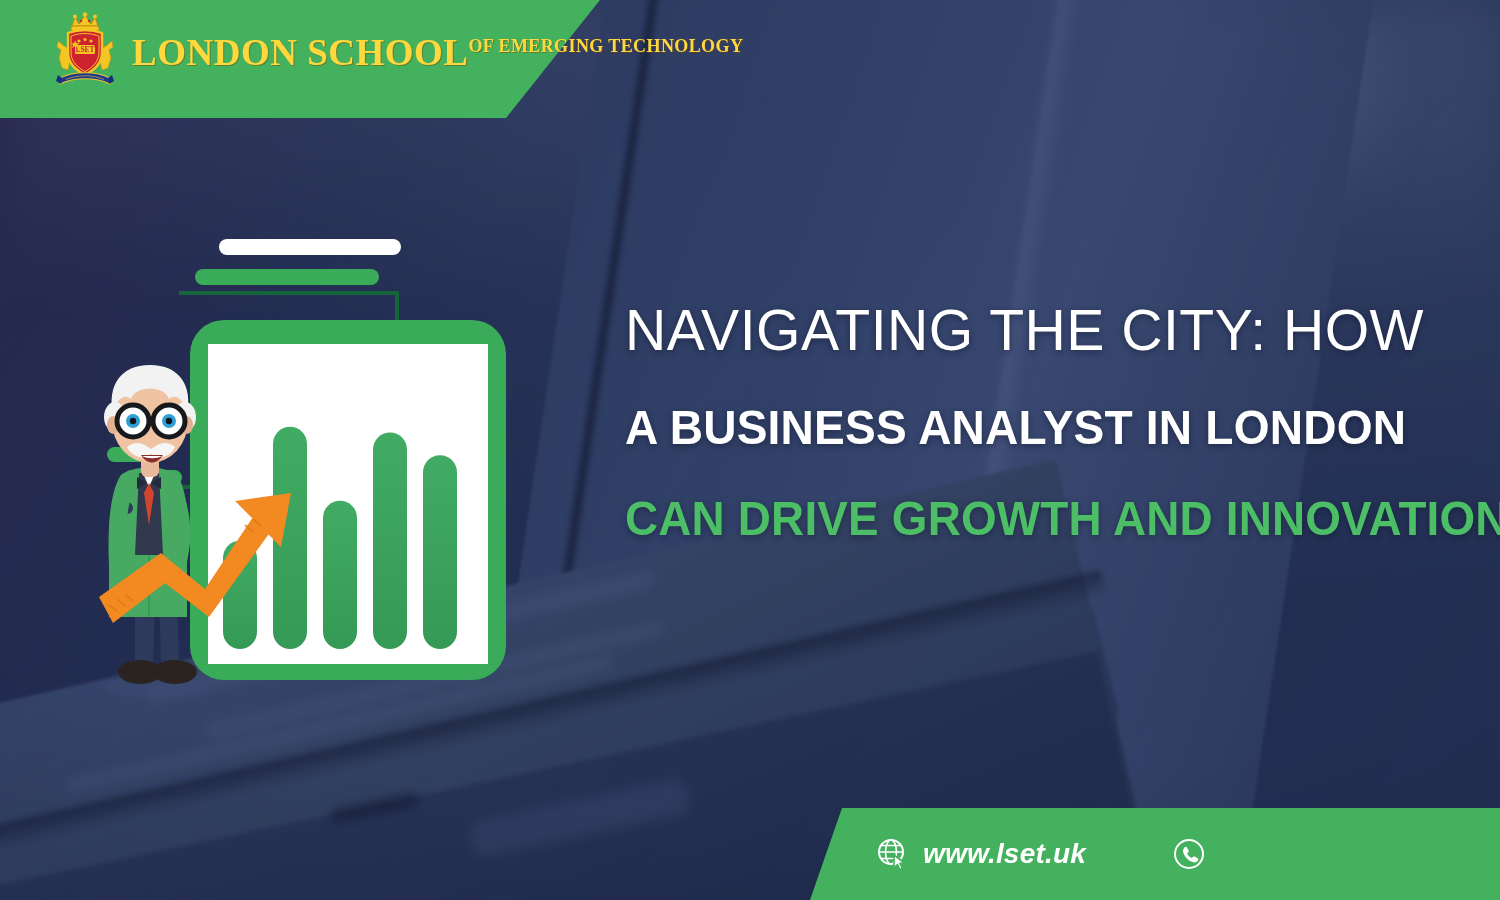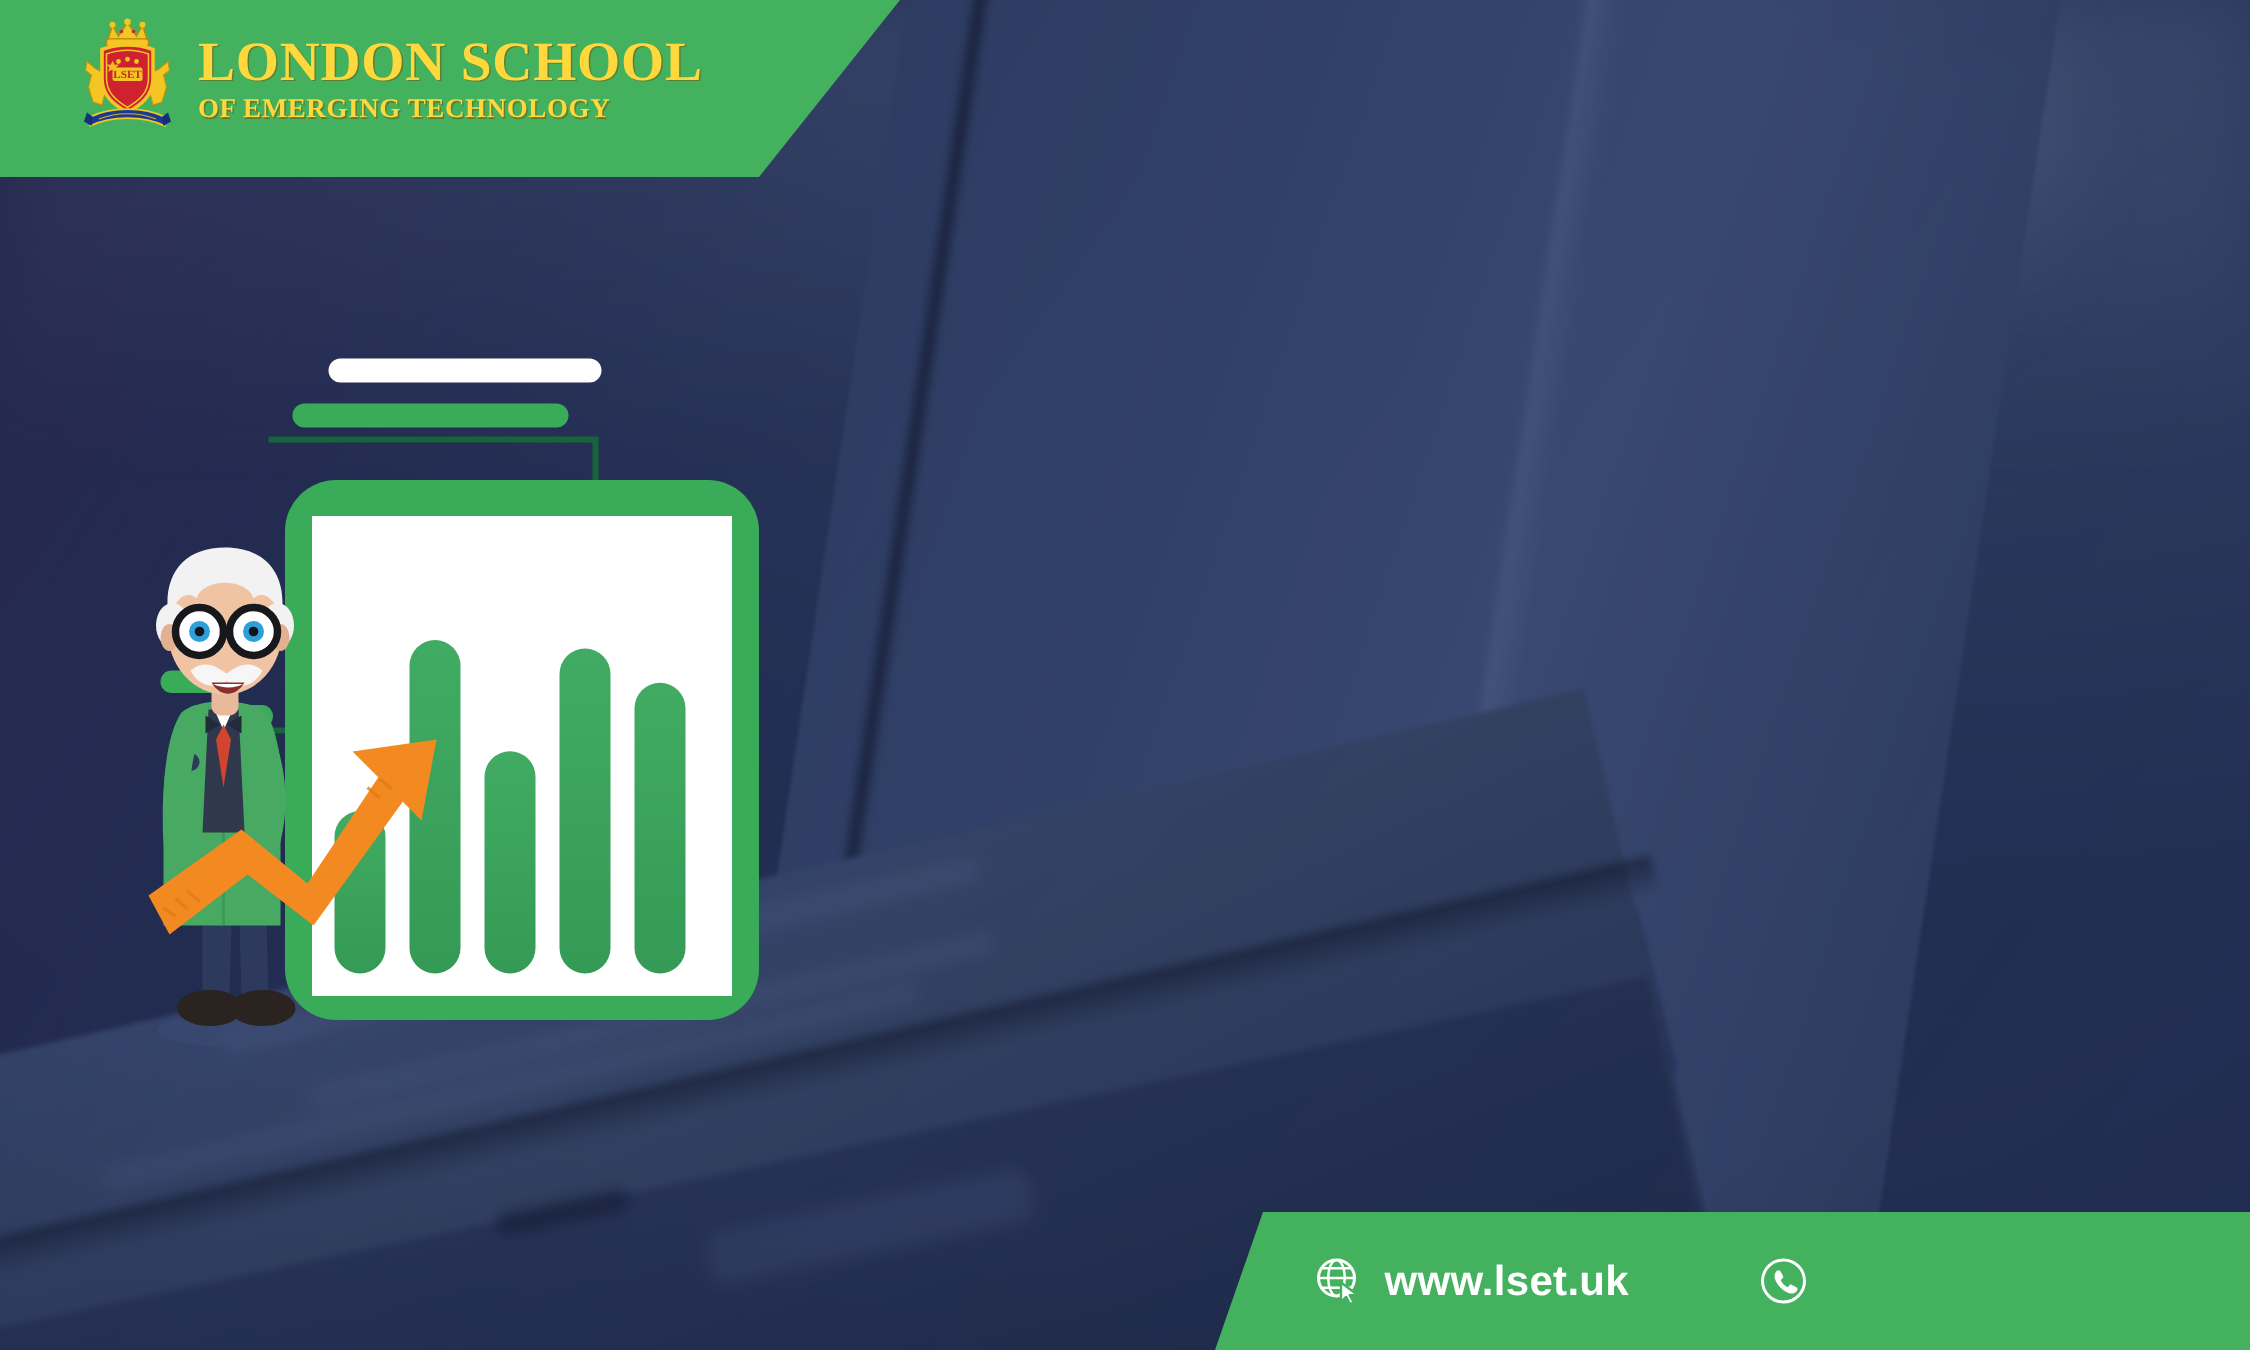--- a/index.html
+++ b/index.html
@@ -112,21 +112,21 @@
   .header-shape{
     position:absolute;left:0;top:0;width:600px;height:118px;
     background:var(--brand-green,#43b15d);
     clip-path:polygon(0 0, 600px 0, 506px 118px, 0 118px);
   }
   .logo-wrap{
     position:absolute;left:52px;top:12px;
     display:flex;align-items:center;gap:14px;
   }
   .crest{width:66px;height:80px;flex:none;}
-  .logo-text{display:flex;flex-direction:column;line-height:1;}
+  .logo-text{display:flex;flex-direction:row;line-height:1;}
   .logo-line1{
     font-family:"Liberation Serif", serif;
     font-weight:700;font-size:37px;letter-spacing:.5px;
     color:#ffd83d;text-shadow:1px 1px 0 rgba(120,70,0,.45);
     white-space:nowrap;
   }
   .logo-line2{
     font-family:"Liberation Serif", serif;
     font-weight:700;font-size:18px;letter-spacing:.4px;
     color:#ffd83d;text-shadow:1px 1px 0 rgba(120,70,0,.45);
@@ -171,20 +171,21 @@
   }
   .footer-green{
     position:absolute;right:0;bottom:0;width:690px;height:92px;
     background:var(--brand-green,#43b15d);
     clip-path:polygon(32px 0, 690px 0, 690px 92px, 0 92px);
   }
   .footer-content{
     position:absolute;right:0;bottom:0;width:690px;height:92px;
     display:flex;align-items:center;padding-left:66px;box-sizing:border-box;
     gap:86px;
+    font-style:italic;
   }
   .fc-item{display:flex;align-items:center;gap:13px;}
   .fc-text{
     color:#ffffff;font-size:28px;font-weight:700;
     font-family:"Liberation Sans",sans-serif;white-space:nowrap;
     letter-spacing:.2px;
   }
   .fc-icon{width:34px;height:34px;flex:none;display:block;}
 </style>
 </head>
@@ -355,20 +356,25 @@
       <g stroke="#e07a13" stroke-width="2" opacity=".75">
         <path d="M14 380 L22 386"></path>
           <path d="M22 374 L30 381"></path>
           <path d="M30 369 L38 376"></path>
         <path d="M150 300 L158 307"></path>
           <path d="M158 294 L166 301"></path>
       </g>
     </g>
   </svg>
 
+  <div class="headline">
+    <div class="hl-line hl1">NAVIGATING THE CITY: HOW</div>
+    <div class="hl-line hl2">A BUSINESS ANALYST IN LONDON</div>
+    <div class="hl-line hl3">CAN DRIVE GROWTH AND INNOVATION</div>
+  </div>
 
   <div class="footer-shape">
     <div class="footer-green"></div>
     <div class="footer-content">
 
       <div class="fc-item">
         <svg class="fc-icon" viewBox="0 0 34 34">
           <circle cx="15" cy="15" r="12" fill="none" stroke="#ffffff" stroke-width="2"></circle>
           <ellipse cx="15" cy="15" rx="5.5" ry="12" fill="none" stroke="#ffffff" stroke-width="1.7"></ellipse>
           <path d="M3 15 H27 M5 8.5 H25 M5 21.5 H25" stroke="#ffffff" stroke-width="1.7" fill="none"></path>

